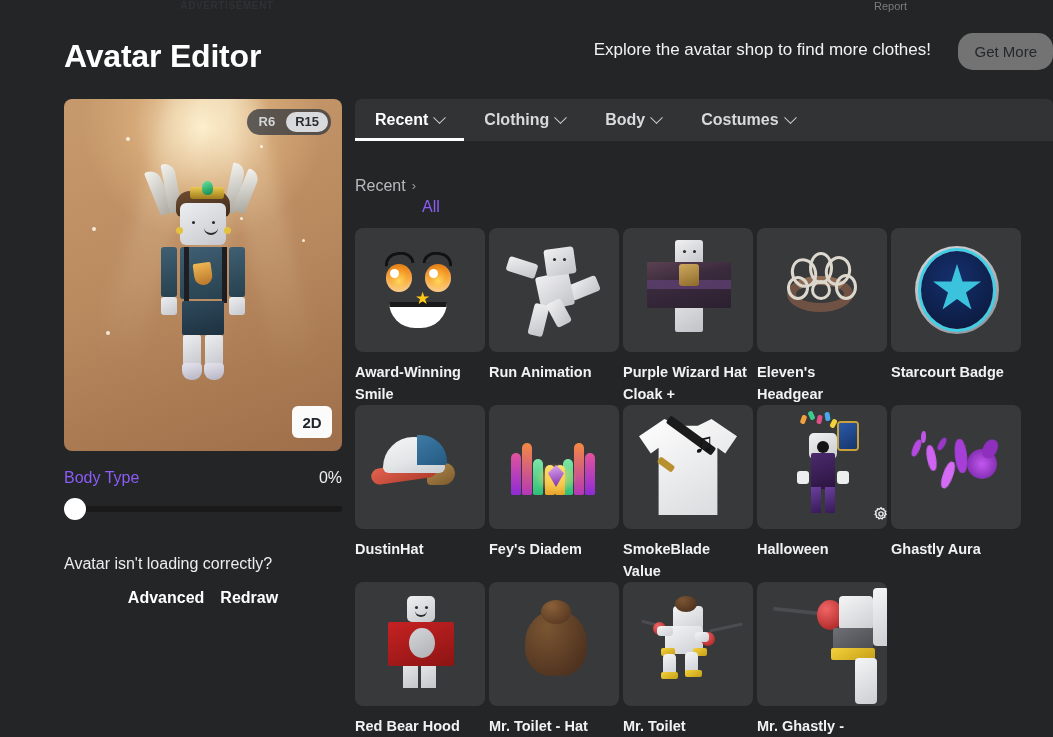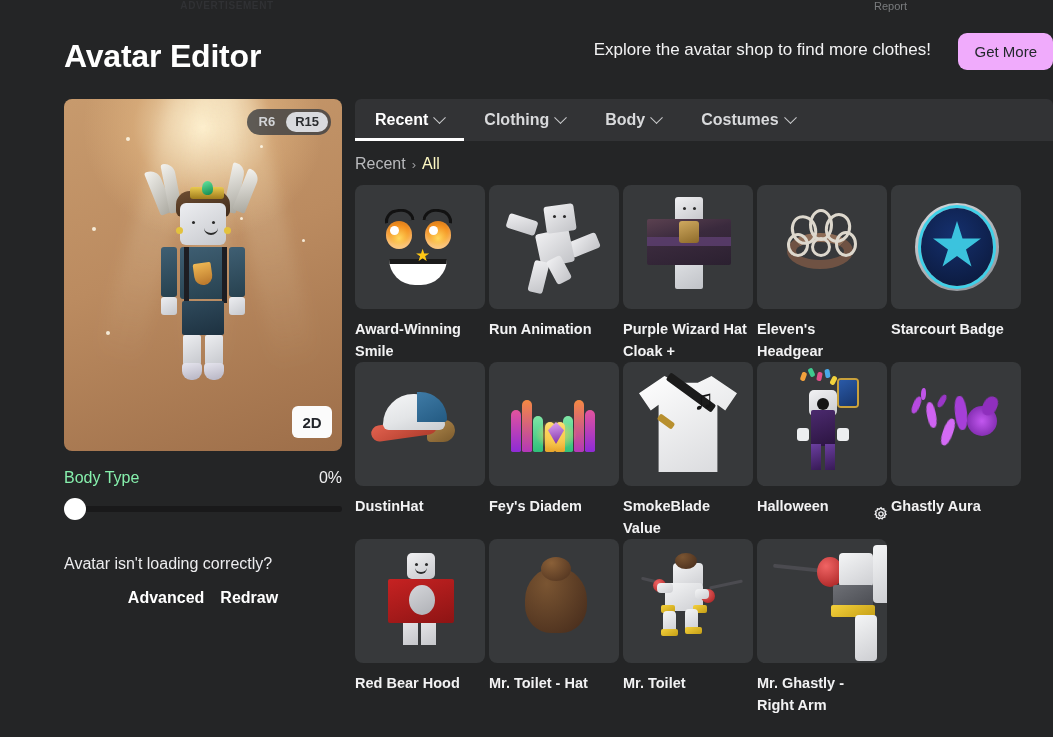--- a/index.html
+++ b/index.html
@@ -27,22 +27,22 @@
     position: absolute; left: 64px; top: 38px;
     font-size: 32px; font-weight: 700; color: #ffffff;
     letter-spacing: -0.2px;
   }
   .promo-text {
     position: absolute; right: 122px; top: 40px;
     font-size: 17px; color: #f2f2f3; white-space: nowrap;
   }
   .get-more-btn {
     position: absolute; right: 0px; top: 33px;
-    background: #f0abfc; color: #23282c;
-    border: none; border-radius: 9px;
+    background: #737373; color: #23282c;
+    border: none; border-radius: 15px;
     padding: 0 16px; height: 37px;
     font-size: 15px; font-weight: 500;
     font-family: "Liberation Sans", sans-serif;
     cursor: pointer;
   }
 
   
   .left-col { position: absolute; left: 64px; top: 99px; width: 278px; }
 
   .avatar-stage {
@@ -116,21 +116,21 @@
   .shorts { left: 54px; top: 150px; width: 42px; height: 34px; border-radius: 2px;
             background: linear-gradient(165deg,#2f4a5c,#1d3140); }
   .leg { width: 18px; height: 30px; border-radius: 2px; top: 184px; }
   .leg.l { left: 55px; } .leg.r { left: 77px; }
   .shoe { width: 20px; height: 17px; border-radius: 4px 4px 9px 9px;
           background: linear-gradient(165deg,#e6e5ee,#b5b3c2); top: 212px; }
   .shoe.l { left: 54px; } .shoe.r { left: 76px; }
 
   
   .bt-row { display: flex; justify-content: space-between; align-items: baseline; margin-top: 18px; }
-  .bt-label { font-size: 16px; color: #86efac; }
+  .bt-label { font-size: 16px; color: #8b5cf6; }
   .bt-value { font-size: 16px; color: #f0f0f1; font-weight: 500; }
   .slider { position: relative; margin-top: 13px; height: 18px; cursor: pointer; }
   .slider-track { position: absolute; left: 0; right: 0; top: 6px; height: 6px; border-radius: 3px; background: #19191a; }
   .slider-thumb { position: absolute; left: 0; top: 0; width: 22px; height: 22px; margin-top: -2px;
                   border-radius: 50%; background: #ffffff; }
 
   .loading-q { margin-top: 37px; font-size: 16px; color: #ececee; }
   .action-row { display: flex; justify-content: center; gap: 16px; margin-top: 16px; }
   .action-link { font-size: 16px; font-weight: 700; color: #ffffff; cursor: pointer; background: none; border: none;
                  font-family: "Liberation Sans", sans-serif; padding: 0; }
@@ -141,21 +141,21 @@
   .tab { position: relative; display: flex; align-items: center; gap: 7px; height: 42px;
          padding: 0 20px; cursor: pointer; color: #d9dadc; font-size: 16px; font-weight: 700; white-space: nowrap; }
   .tab.active { color: #ffffff; }
   .tab.active::after { content:""; position: absolute; left: 0; right: 0; bottom: 0; height: 3px; background: #ffffff; }
   .chev { display: inline-block; width: 9px; height: 9px; border-right: 1.6px solid #c9cacc;
           border-bottom: 1.6px solid #c9cacc; transform: rotate(45deg) translate(-2px,-2px); }
 
   .breadcrumb { margin-top: 14px; font-size: 16px; color: #b9babd; display: flex; align-items: center; gap: 6px; }
   .crumb { cursor: pointer; }
   .crumb-sep { font-size: 13px; color: #9a9b9e; }
-  .crumb-last { color: #fef9c3; }
+  .crumb-last { color: #8b5cf6; margin-top: 43px; }
 
   .grid { margin-top: 12px; display: grid; grid-template-columns: repeat(5, 134px); column-gap: 0px; row-gap: 0px; }
   .cell { width: 134px; }
   .thumb { width: 130px; height: 124px; border-radius: 8px; background: #37393b;
            position: relative; overflow: hidden; cursor: pointer; }
   .cap { margin-top: 9px; font-size: 14.5px; font-weight: 700; color: #f2f2f3; line-height: 22px; width: 128px; }
   .gear-icon { position: absolute; left: 873px; top: 506px; width: 16px; height: 16px; cursor: pointer; }
 
   
   .art { position: absolute; inset: 0; }

